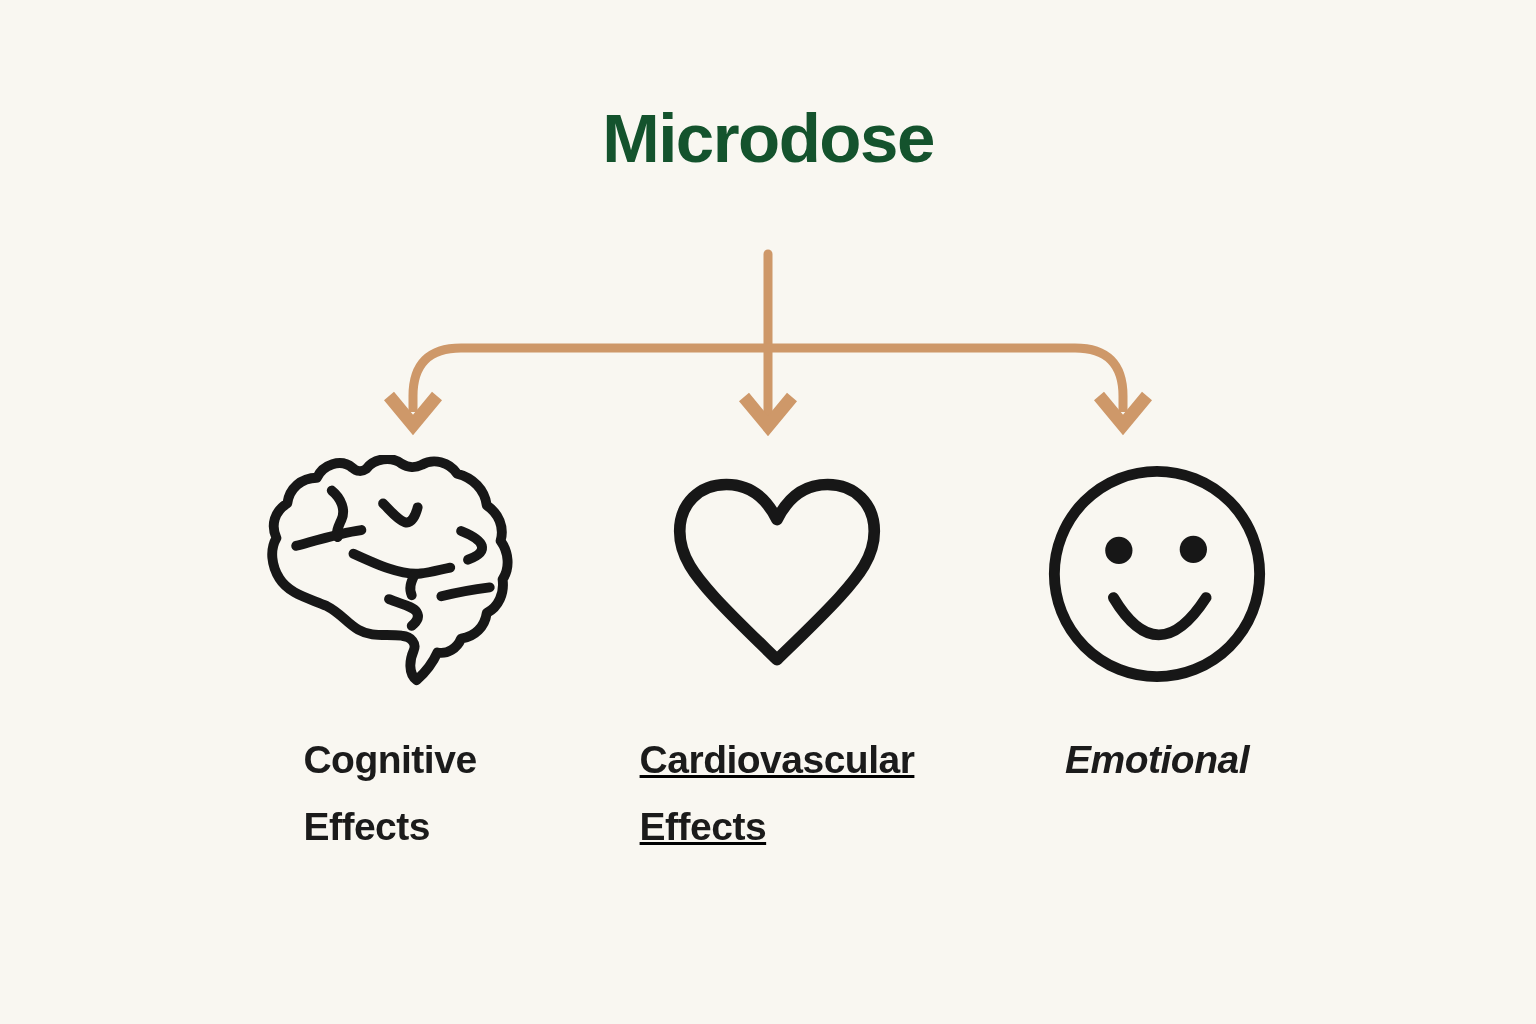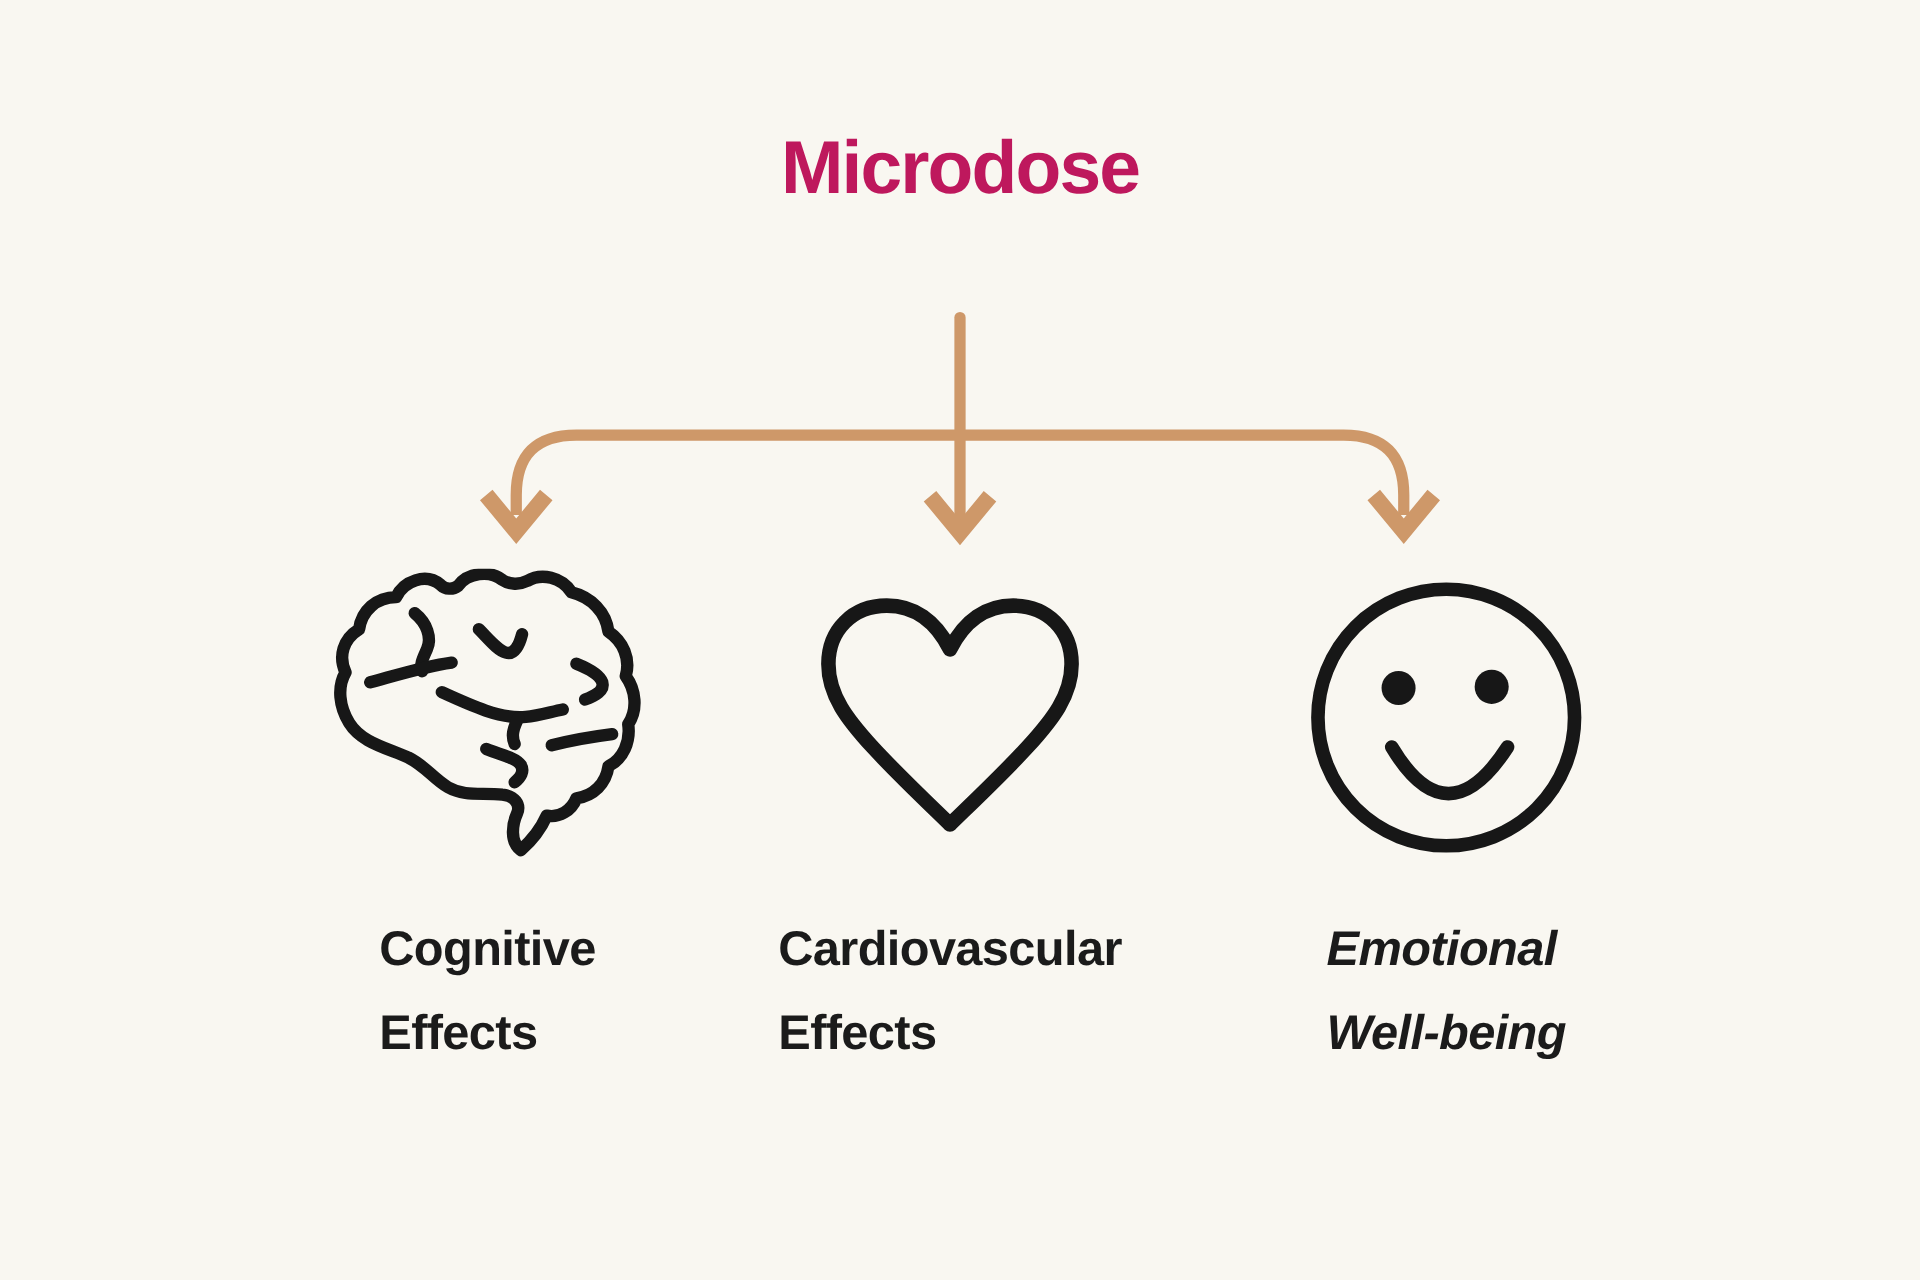--- a/index.html
+++ b/index.html
@@ -16,41 +16,41 @@
     overflow: hidden;
     font-family: "Liberation Sans", "DejaVu Sans", sans-serif;
   }
   .title {
     position: absolute;
     top: 101px;
     left: 0;
     right: 0;
     margin: 0;
     text-align: center;
-    font-size: 60px;
+    font-size: 69px;
     line-height: 1.1;
     font-weight: 700;
     letter-spacing: -1.5px;
-    color: #be185d;
+    color: #14532d;
   }
   .arrows {
     position: absolute;
     inset: 0;
     pointer-events: none;
   }
   .branch {
     position: absolute;
     top: 455px;
     width: 440px;
     display: flex;
     flex-direction: column;
     align-items: center;
   }
   .branch-1 { left: 170px; }
-  .branch-2 { left: 540px; }
+  .branch-2 { left: 557px; text-decoration: underline; }
   .branch-3 { left: 937px; font-style: italic; }
   .icon-box {
     height: 237px;
     display: flex;
     align-items: center;
     justify-content: center;
   }
   .label {
     margin-top: 34px;
     font-size: 39px;
@@ -153,17 +153,16 @@
     <div class="icon-box">
       <svg width="218" height="218" viewBox="0 0 240 240" aria-hidden="true">
         <circle class="ink-stroke" stroke-width="12" cx="120" cy="120" r="113"></circle>
         <circle fill="#171717" cx="78" cy="94" r="15"></circle>
         <circle fill="#171717" cx="160" cy="93" r="15"></circle>
         <path class="ink-stroke" stroke-width="12" d="M 72 146 Q 121 228 174 146"></path>
       </svg>
     </div>
     <div class="label">
       <div>Emotional</div>
-      <div>Well-being</div>
     </div>
   </div>
 
 </div>
 
 </body></html>

